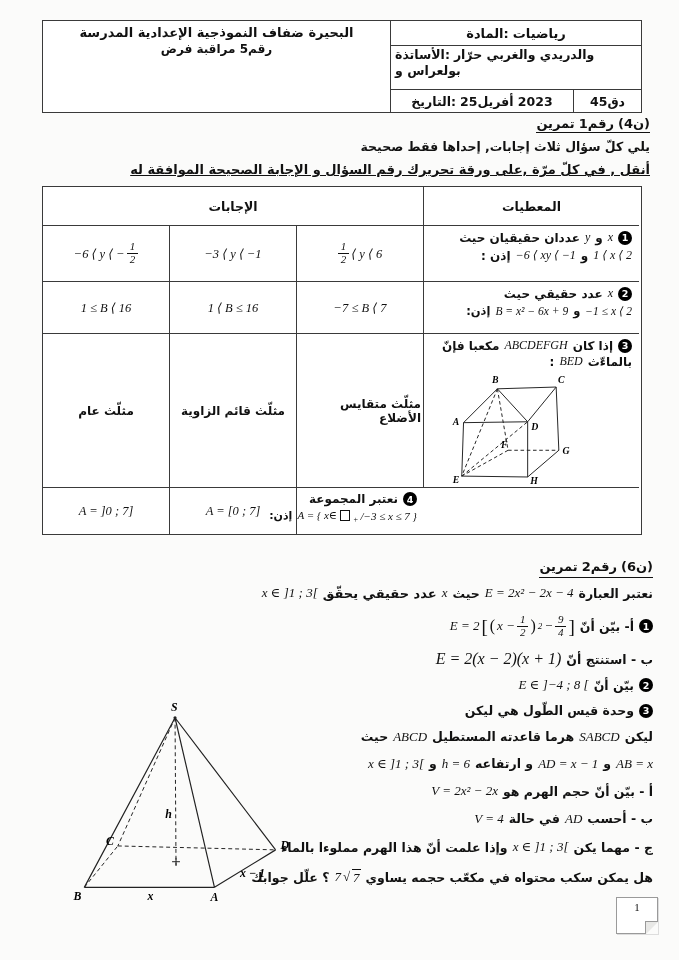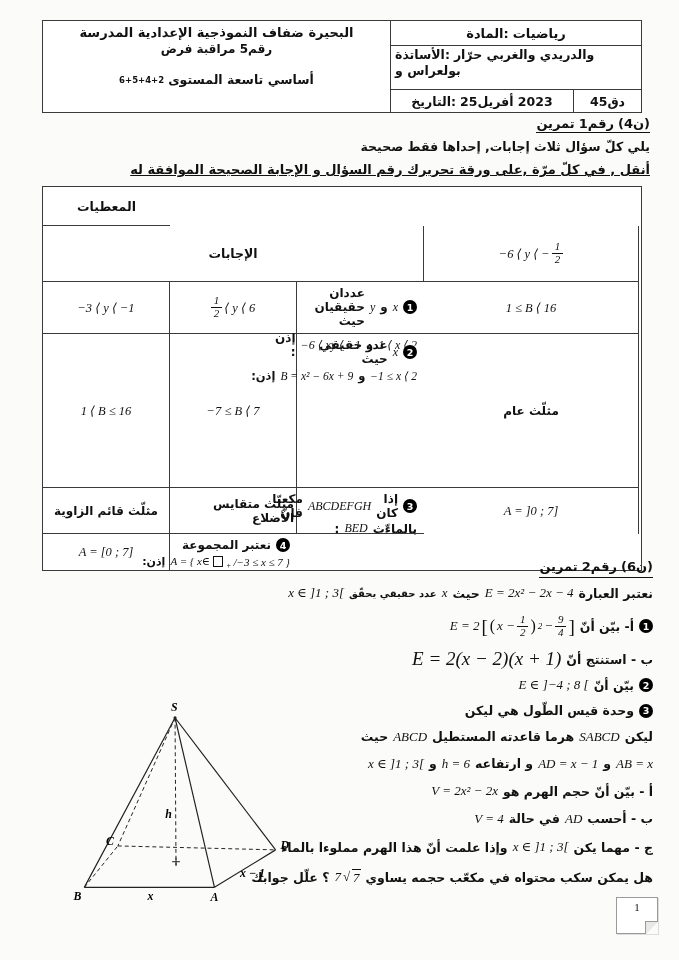--- a/index.html
+++ b/index.html
@@ -48,24 +48,20 @@
   .noteicon .pnum{position:absolute;top:3px;left:0;right:0;text-align:center;
             font-size:11px;font-family:"Liberation Serif",serif;}
 </style>
 </head>
 <body>
 
 <div class="abs hdr-table">
   <div class="hcell bR" style="width:348px;display:flex;flex-direction:column;align-items:center;padding-top:4px;">
     <div class="ltrline" style="font-size:13px;font-weight:700;">المدرسة‎ الإعدادية‎ النموذجية‎ ضفاف‎ البحيرة</div>
     <div class="ltrline" style="font-size:12px;font-weight:700;margin-top:2px;">فرض‎ مراقبة‎ رقم5</div>
-    <div class="ltrline" style="margin-top:16px;">
-      <span style="font-size:8.5px;font-weight:700;">6+5+4+2</span>
-      <span style="font-size:12.5px;font-weight:700;">المستوى‎ تاسعة‎ أساسي</span>
-    </div>
   </div>
   <div class="hcell" style="width:250px;display:flex;flex-direction:column;">
     <div class="hcell bB ltrline" style="height:25px;justify-content:center;">
       <span style="font-size:13px;font-weight:700;">المادة:</span>
       <span style="font-size:13px;font-weight:700;">رياضيات</span>
     </div>
     <div class="hcell bB" style="height:44px;padding:1px 4px;box-sizing:border-box;">
       <div class="ltrline">
         <span style="font-size:12.5px;font-weight:700;">الأساتذة:</span>
         <span style="font-size:12.5px;font-weight:700;">حرّار‎ والغربي‎ والدريدي</span>
@@ -93,22 +89,22 @@
 </div>
 <div class="abs line" style="top:139px;right:29px;">
   <span class="ar" style="font-size:12.5px;font-weight:600;">يلي كلّ سؤال ثلاث إجابات, إحداها فقط صحيحة</span>
 </div>
 <div class="abs line" style="top:162px;right:29px;">
   <span class="ar" style="font-size:13px;font-weight:600;text-decoration:underline;">أنقل , في كلّ مرّة  ,على ورقة تحريرك رقم السؤال و الإجابة الصحيحة الموافقة له</span>
 </div>
 
 <div class="abs grid-table">
 
+  <div class="cell bR bB ar" style="grid-column:1/4;font-size:12.5px;">الإجابات</div>
   <div class="cell bB ar" style="font-size:12.5px;">المعطيات</div>
-  <div class="cell bR bB ar" style="grid-column:1/4;font-size:12.5px;">الإجابات</div>
 
   <div class="cell bR bB">
     <span class="mgroup math" style="font-size:12.5px;">
       <span>−6 ⟨ y ⟨ −</span>
       <span class="frac">
           <span class="fn">1</span>
           <span>2</span>
         </span>
     </span>
   </div>
@@ -214,21 +210,21 @@
     <span class="ar" style="font-size:13px;">تمرين</span>
     <span class="ar" style="font-size:13px;direction:ltr;">رقم2</span>
     <span class="ar" style="font-size:13px;direction:ltr;">(6ن)</span>
   </div>
 
   <div class="line" style="height:26px;margin-top:2px;">
     <span class="ar" style="font-size:12.5px;">نعتبر العبارة</span>
     <span class="math" style="font-size:13px;">E = 2x² − 2x − 4</span>
     <span class="ar" style="font-size:12.5px;">حيث</span>
     <span class="math" style="font-size:13px;">x</span>
-    <span class="ar" style="font-size:10px;">عدد حقيقي يحقّق</span>
+    <span class="ar" style="font-size:13px;">عدد حقيقي يحقّق</span>
     <span class="math" style="font-size:13px;">x ∈ ]1 ; 3[</span>
   </div>
 
   <div class="line" style="height:40px;">
     <span class="badge">1</span>
     <span class="ar" style="font-size:12.5px;">أ- بيّن أنّ</span>
     <span class="mgroup math" style="font-size:13px;">
       <span>E = 2</span>
       <span class="bigbr">[</span>
       <span class="bigbr" style="font-size:16px;">(</span>
@@ -243,21 +239,21 @@
       <span class="frac">
           <span class="fn">9</span>
           <span>4</span>
         </span>
       <span class="bigbr">]</span>
     </span>
   </div>
 
   <div class="line" style="height:26px;">
     <span class="ar" style="font-size:12.5px;">ب - استنتج أنّ</span>
-    <span class="math" style="font-size:19px;text-align:center;">E = 2(x − 2)(x + 1)</span>
+    <span class="math" style="font-size:16px;text-align:center;">E = 2(x − 2)(x + 1)</span>
   </div>
 
   <div class="line" style="height:26px;">
     <span class="badge">2</span>
     <span class="ar" style="font-size:12.5px;">بيّن أنّ</span>
     <span class="math" style="font-size:13px;">E ∈ ]−4 ; 8 [</span>
   </div>
 
   <div class="line" style="height:25px;">
     <span class="badge">3</span>

